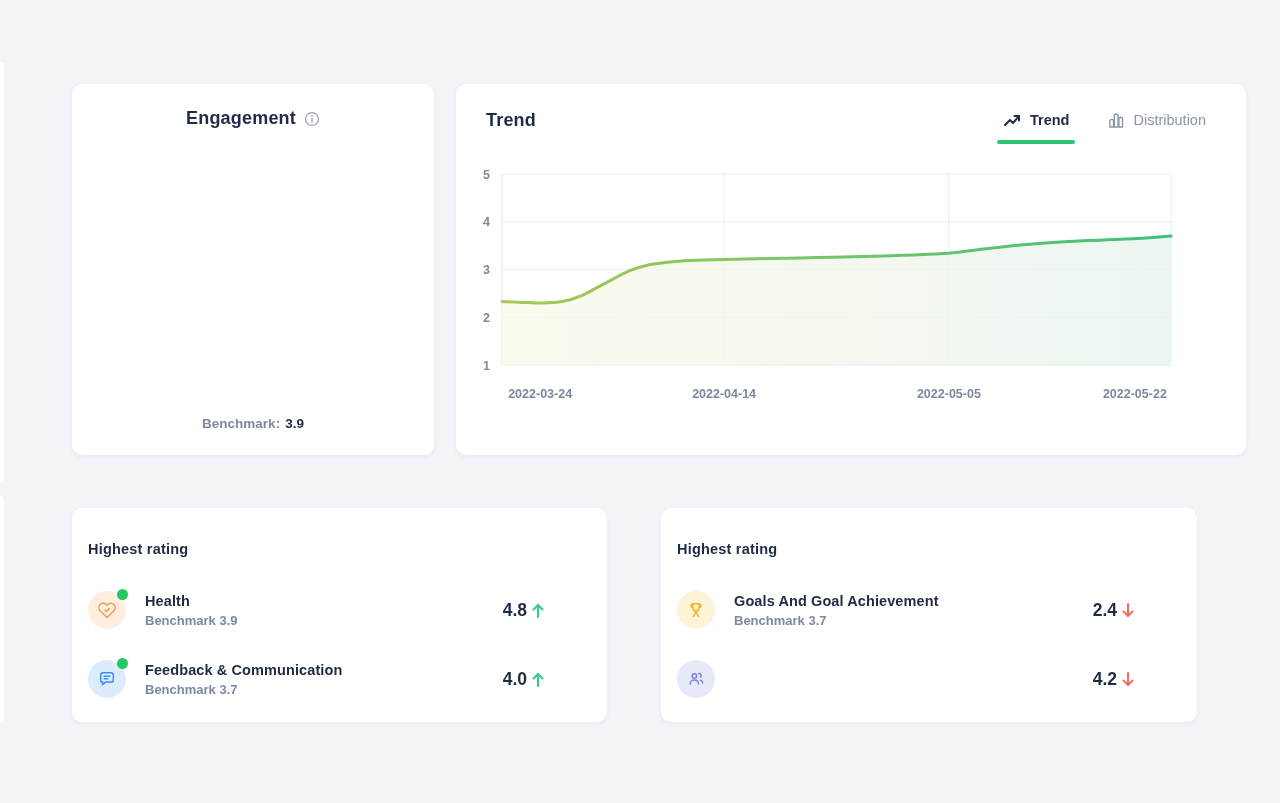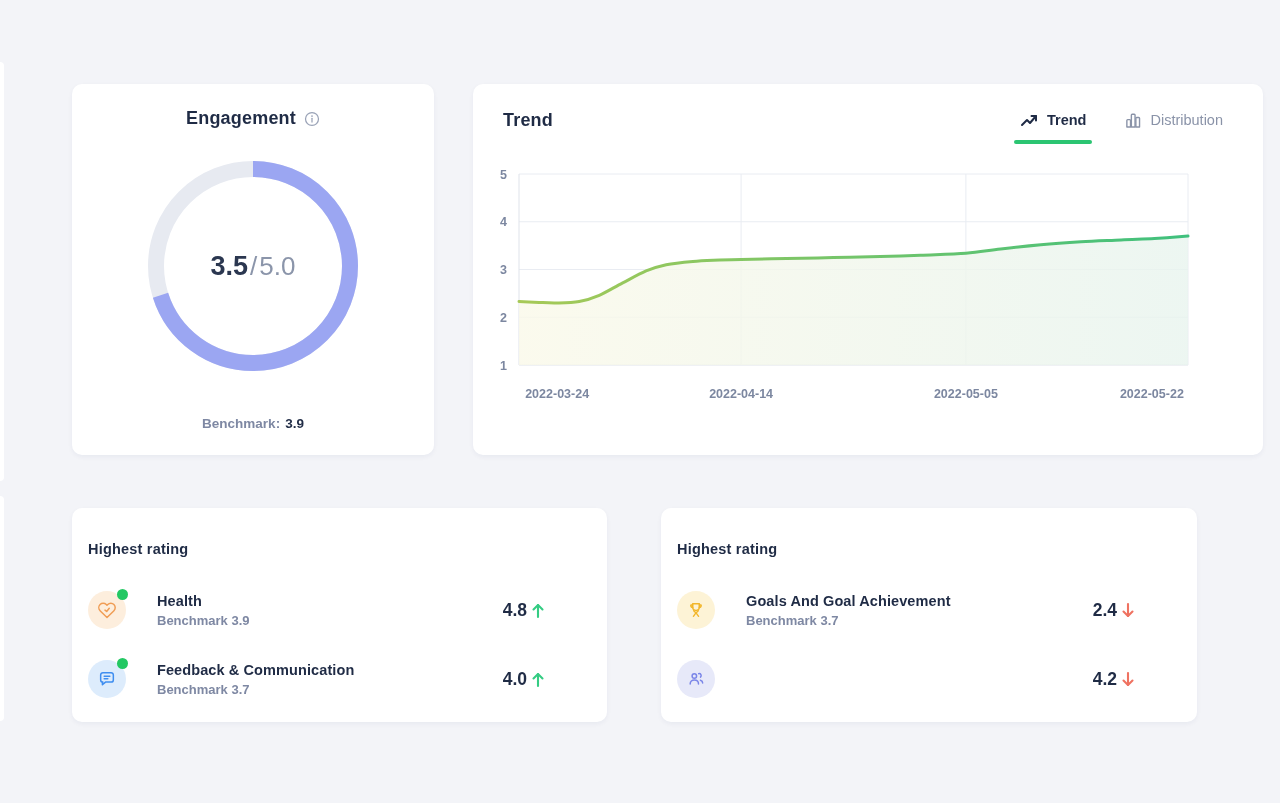--- a/index.html
+++ b/index.html
@@ -16,21 +16,21 @@
     width:1280px;height:803px;position:relative;overflow:hidden;
     background:var(--page_bg);
     font-family:"Liberation Sans","DejaVu Sans",sans-serif;
     color:var(--navy);
   }
   .edge-strip{position:absolute;left:0;width:4px;background:var(--card_bg);border-radius:0 4px 4px 0}
   #strip-top{top:62px;height:419px}
   #strip-bottom{top:496px;height:225px}
 
   .layout{position:absolute;left:72px;top:84px}
-  .row-top{display:flex;gap:39px}
+  .row-top{display:flex;gap:22px}
   .row-bottom{display:flex;gap:54px;margin-top:53px}
 
   .card{background:var(--card_bg);border-radius:10px;box-shadow:0 2px 5px rgba(23,43,99,.05)}
 
   
   .card-engagement{width:362px;height:371px;display:flex;flex-direction:column;align-items:center}
   .eng-header{margin-top:24px;display:flex;align-items:center;gap:8px}
   .card-title{font-size:18px;font-weight:700;letter-spacing:.2px}
   .info-btn{display:flex;align-items:center;cursor:pointer;background:none;border:none;padding:0}
   .donut-wrap{position:relative;width:210px;height:210px;margin-top:32px}
@@ -63,21 +63,21 @@
   .card-rating.left{width:535px}
   .card-rating.right{width:536px}
   .rating-header{font-size:14.5px;font-weight:700;letter-spacing:.2px}
   .rating-row{display:flex;align-items:center;margin-top:34px}
   .rating-row + .rating-row{margin-top:31px}
   .icon-badge{position:relative;width:38px;height:38px;border-radius:50%;flex:0 0 38px;
               display:flex;align-items:center;justify-content:center}
   .icon-health{background:var(--heart_bg)} .icon-feedback{background:var(--chat_bg)}
   .icon-goals{background:var(--trophy_bg)} .icon-colleagues{background:var(--people_bg)}
   .status-dot{position:absolute;top:-2px;right:-2px;width:11px;height:11px;border-radius:50%;background:var(--dot)}
-  .rating-text{margin-left:31px}
+  .rating-text{margin-left:19px}
   .rating-title{font-size:14.5px;font-weight:700;letter-spacing:.1px}
   .rating-benchmark{font-size:13px;color:var(--gray);font-weight:600;margin-top:4px}
   .rating-value{margin-left:auto;margin-right:32px;display:flex;align-items:center;gap:4px}
   .value-num{font-size:17.5px;font-weight:800}
 </style>
 </head>
 <body>
 
 <div class="edge-strip" id="strip-top"></div>
 <div class="edge-strip" id="strip-bottom"></div>
@@ -89,31 +89,20 @@
     <section class="card card-engagement">
       <div class="eng-header">
         <span class="card-title">Engagement</span>
         <button class="info-btn">
           <svg width="16" height="16" viewBox="0 0 18 18" fill="none" stroke="#99a2b6" stroke-width="1.4" stroke-linecap="round">
             <circle cx="9" cy="9" r="7.3"></circle>
             <line x1="9" y1="8.2" x2="9" y2="12.4"></line>
             <line x1="9" y1="5.6" x2="9" y2="5.7" stroke-width="1.9"></line>
           </svg>
         </button>
-      </div>
-      <div class="donut-wrap">
-        <svg width="210" height="210" viewBox="0 0 210 210">
-          <circle class="donut-track" cx="105" cy="105" r="97" fill="none" stroke-width="16"></circle>
-          <circle class="donut-arc" id="donut-arc" cx="105" cy="105" r="97" fill="none" stroke-width="16" transform="rotate(-90 105 105)" stroke-dasharray="426.6 609.5"></circle>
-        </svg>
-        <div class="donut-center">
-          <span class="donut-score">3.5</span>
-          <span class="donut-divider">/</span>
-          <span class="donut-max">5.0</span>
-        </div>
       </div>
       <div class="benchmark-line">
         <span class="benchmark-label">Benchmark:</span><span class="benchmark-val">3.9</span>
       </div>
     </section>
 
     <section class="card card-trend">
       <div class="trend-header">
         <span class="card-title">Trend</span>
         <div class="tabs">

